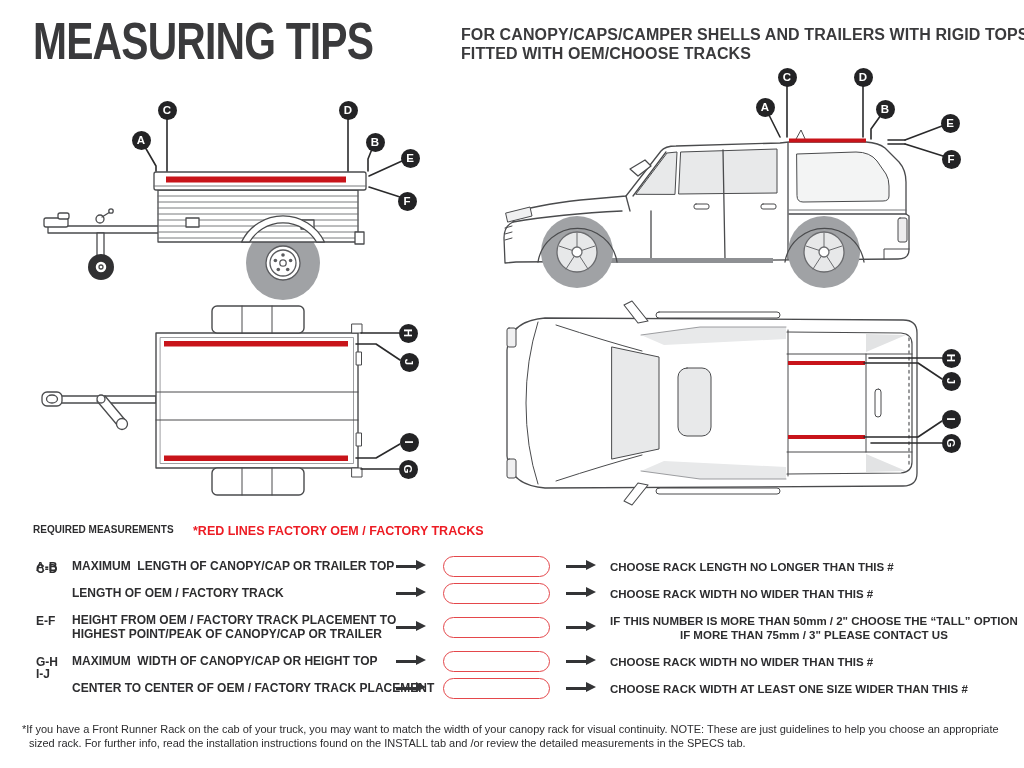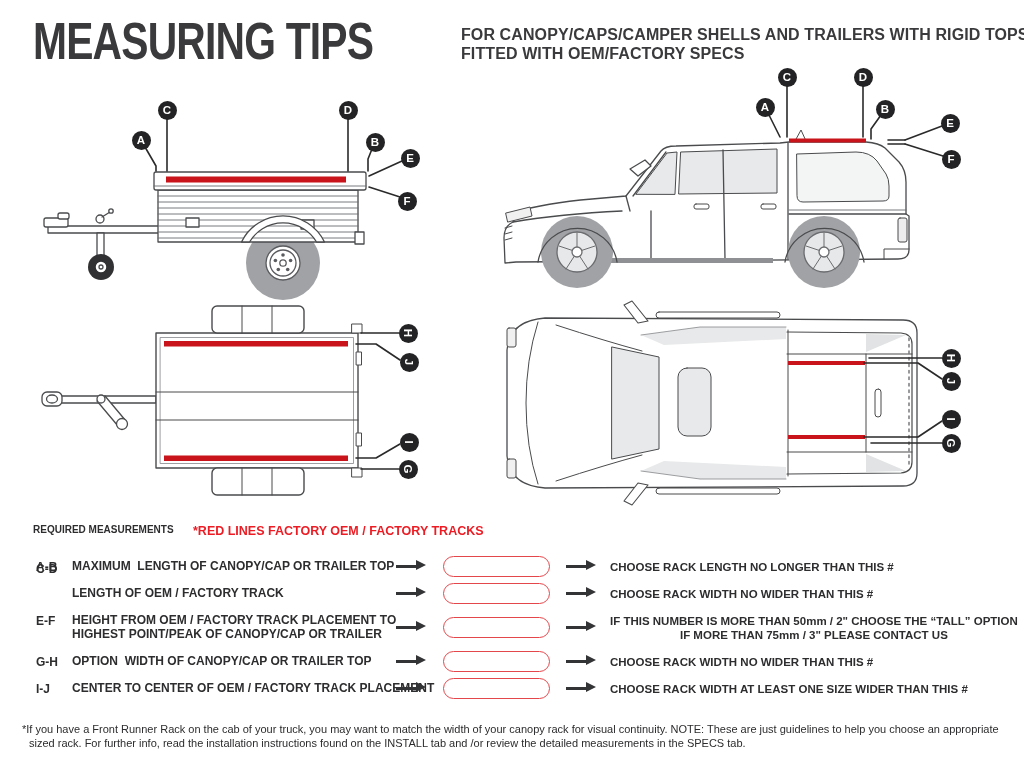--- a/index.html
+++ b/index.html
@@ -21,21 +21,21 @@
   .arr::after{content:"";position:absolute;left:20px;top:-4.6px;width:0;height:0;
     border-left:10px solid #333436;border-top:5.8px solid transparent;border-bottom:5.8px solid transparent;}
   .pill{position:absolute;left:443px;width:107px;height:21px;border:1.6px solid #e4474b;border-radius:12px;background:#fff;box-sizing:border-box;}
   #footnote{left:22px;top:723px;width:1000px;font-size:11px;line-height:13.8px;font-weight:400;color:#2c2c2e;white-space:pre-wrap;padding-left:7px;text-indent:-7px;}
 </style>
 </head>
 <body>
 
 <div class="abs" id="title">MEASURING TIPS</div>
 <div class="abs sub" id="sub1">FOR CANOPY/CAPS/CAMPER SHELLS AND TRAILERS WITH RIGID TOPS</div>
-<div class="abs sub" id="sub2">FITTED WITH OEM/FACTORY SPECS</div>
+<div class="abs sub" id="sub2">FITTED WITH OEM/CHOOSE TRACKS</div>
 
 <svg width="1024" height="530" viewBox="0 0 1024 530">
   <g stroke="#4a4b4d" stroke-width="1.3" fill="none" stroke-linejoin="round" stroke-linecap="round">
 
     <g>
       <rect x="48" y="226" width="112" height="7" fill="#fff"></rect>
       <rect x="44" y="218" width="24" height="9" rx="2" fill="#fff"></rect>
       <rect x="58" y="213" width="11" height="6" rx="2" fill="#fff"></rect>
       <circle cx="100" cy="219" r="4" fill="#fff"></circle>
       <line x1="102" y1="217" x2="110" y2="212"></line>
@@ -269,27 +269,27 @@
 <div class="abs range" style="top:614px;">E-F</div>
 <div class="abs desc" style="top:614px;">HEIGHT FROM OEM / FACTORY TRACK PLACEMENT TO
 HIGHEST POINT/PEAK OF CANOPY/CAP OR TRAILER</div>
 <div class="arr" style="left:396px;top:626px;"></div>
 <div class="pill" style="top:617px;"></div>
 <div class="arr" style="left:566px;top:626px;"></div>
 <div class="abs instr" style="top:614px;text-align:center;">IF THIS NUMBER IS MORE THAN 50mm / 2" CHOOSE THE “TALL” OPTION
 IF MORE THAN 75mm / 3" PLEASE CONTACT US</div>
 
 <div class="abs range" style="top:655px;">G-H</div>
-<div class="abs desc" style="top:655px;">OPTION  WIDTH OF CANOPY/CAP OR TRAILER TOP</div>
+<div class="abs desc" style="top:655px;">MAXIMUM  WIDTH OF CANOPY/CAP OR HEIGHT TOP</div>
 <div class="arr" style="left:396px;top:660px;"></div>
 <div class="pill" style="top:651px;"></div>
 <div class="arr" style="left:566px;top:660px;"></div>
 <div class="abs instr" style="top:655px;">CHOOSE RACK WIDTH NO WIDER THAN THIS #</div>
 
-<div class="abs range" style="top:682px;">I-J</div>
+<div class="abs range" style="top:667px;">I-J</div>
 <div class="abs desc" style="top:682px;">CENTER TO CENTER OF OEM / FACTORY TRACK PLACEMENT</div>
 <div class="arr" style="left:396px;top:687px;"></div>
 <div class="pill" style="top:678px;"></div>
 <div class="arr" style="left:566px;top:687px;"></div>
 <div class="abs instr" style="top:682px;">CHOOSE RACK WIDTH AT LEAST ONE SIZE WIDER THAN THIS #</div>
 
 <div class="abs" id="footnote">*If you have a Front Runner Rack on the cab of your truck, you may want to match the width of your canopy rack for visual continuity. NOTE: These are just guidelines to help you choose an appropriate
 sized rack. For further info, read the installation instructions found on the INSTALL tab and /or review the detailed measurements in the SPECS tab.</div>
 
 </body></html>

